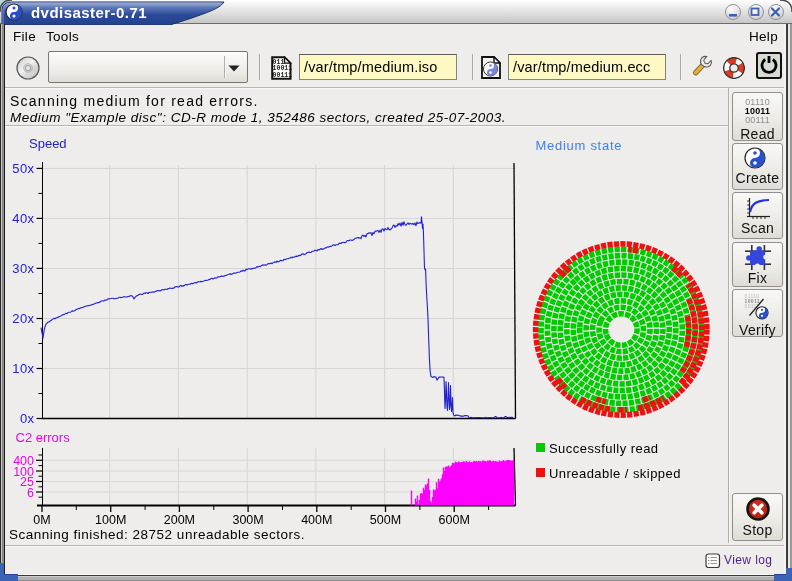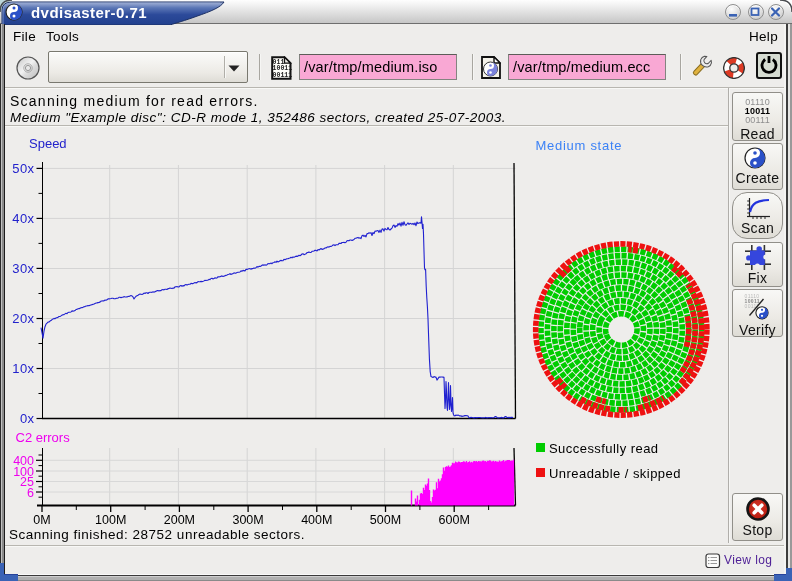--- a/index.html
+++ b/index.html
@@ -10,21 +10,21 @@
 #bB{left:0;top:573.5px;width:792px;height:7.5px;background:linear-gradient(to bottom,#fafafa 0 0.8px,#3a3a3a 0.8px 2.1px,#cfcfcf 2.1px 3.5px,#b0b0b0 3.5px 6.2px,#8a8a8a 6.2px 6.8px,#404040 6.8px 7.5px);}
 .bluecorner{width:18px;height:7px;background:#3a62b5;border-top:1px solid #26429b;}
 
 #titlebar{left:0;top:0;width:792px;height:24px;background:linear-gradient(#fefefe,#e8e8e8 40%,#c6c6c6);border-bottom:1px solid #6e6e6e;box-sizing:border-box;}
 #tl-out{left:0;top:0;width:12px;height:12px;background:radial-gradient(circle 12px at 100% 100%, transparent 0 10.5px, #bcd6d9 11px);}
 #tr-out{left:780px;top:0;width:12px;height:12px;background:radial-gradient(circle 12px at 0% 100%, transparent 0 10.5px, #fff 11px);}
 .wbtn{width:16px;height:16px;border-radius:50%;top:4px;background:radial-gradient(circle at 40% 30%,#fdfdfd,#dedede 55%,#bdbdbd);border:1px solid #8f8f8f;box-shadow:inset 0 1px 1px #fff;box-sizing:border-box;}
 .menuitem{top:3px;font-size:13.5px;letter-spacing:0.3px;color:#000;}
 
 .tsep{top:54px;width:1px;height:26px;background:#a8a6a0;box-shadow:1px 0 0 #f6f6f4;}
-.entry{top:54px;height:26px;background:#f9a8d4;border:1px solid #848480;border-top-color:#5c5c58;box-sizing:border-box;font-size:14.5px;letter-spacing:0.15px;line-height:24px;padding-left:4px;color:#000;}
+.entry{top:54px;height:26px;background:#fef9c3;border:1px solid #848480;border-top-color:#5c5c58;box-sizing:border-box;font-size:14.5px;letter-spacing:0.15px;line-height:24px;padding-left:4px;color:#000;}
 #combo{left:48px;top:51px;width:200px;height:32px;background:linear-gradient(#fbfbfa,#eceae5 70%,#dedcd6);border:1px solid #79786f;border-radius:2px;box-sizing:border-box;box-shadow:inset 0 1px 0 #fff;}
 #combo .txt{left:8px;top:6px;font-size:13px;letter-spacing:0.55px;color:#000;}
 #combo .sep{left:175px;top:4px;width:1px;height:22px;background:#b0aea8;box-shadow:1px 0 0 #f8f8f6;}
 .hline{height:1px;background:#b8b6b0;box-shadow:0 1px 0 #f8f8f6;}
 
 .sbtn{left:732px;width:51px;background:linear-gradient(#f8f8f6,#eceae5 60%,#dedcd5);border:1px solid #918f89;border-radius:3px;box-sizing:border-box;text-align:center;color:#111;}
 .sbtn .lbl{font-size:14px;letter-spacing:0.3px;}
 
 .lsq{width:9px;height:9px;}
 .ltxt{font-size:13px;letter-spacing:0.45px;color:#000;}
@@ -328,21 +328,21 @@
 </div>
 <div class="abs sbtn" style="top:143px;height:47px;">
   <svg width="22" height="22" style="margin-top:3px;position:relative;left:-3px;">
    <circle cx="11" cy="11" r="10" fill="#fff" stroke="#222" stroke-width="1.2"></circle>
    <path d="M11,1 A10,10 0 0 1 11,21 A5,5 0 0 1 11,11 A5,5 0 0 0 11,1 Z" fill="#2a50c8"></path>
    <circle cx="11" cy="6" r="1.8" fill="#2a50c8"></circle>
    <circle cx="11" cy="16" r="1.8" fill="#fff"></circle>
   </svg>
   <div class="lbl" style="margin-top:-3px;">Create</div>
 </div>
-<div class="abs sbtn" style="top:192px;height:47px;border-radius:15px;">
+<div class="abs sbtn" style="top:192px;height:47px;">
   <svg width="26" height="24" style="margin-top:3px;">
    <line x1="4.5" y1="2" x2="4.5" y2="21" stroke="#222" stroke-width="1.2"></line>
    <line x1="2" y1="20.5" x2="25" y2="20.5" stroke="#222" stroke-width="1.2"></line>
    <g stroke="#222" stroke-width="1">
         <line x1="2.2" y1="5" x2="4.5" y2="5"></line>
         <line x1="2.2" y1="9" x2="4.5" y2="9"></line>
         <line x1="2.2" y1="13" x2="4.5" y2="13"></line>
         <line x1="2.2" y1="17" x2="4.5" y2="17"></line>
         <line x1="8" y1="20.5" x2="8" y2="23"></line>
         <line x1="12" y1="20.5" x2="12" y2="23"></line>

